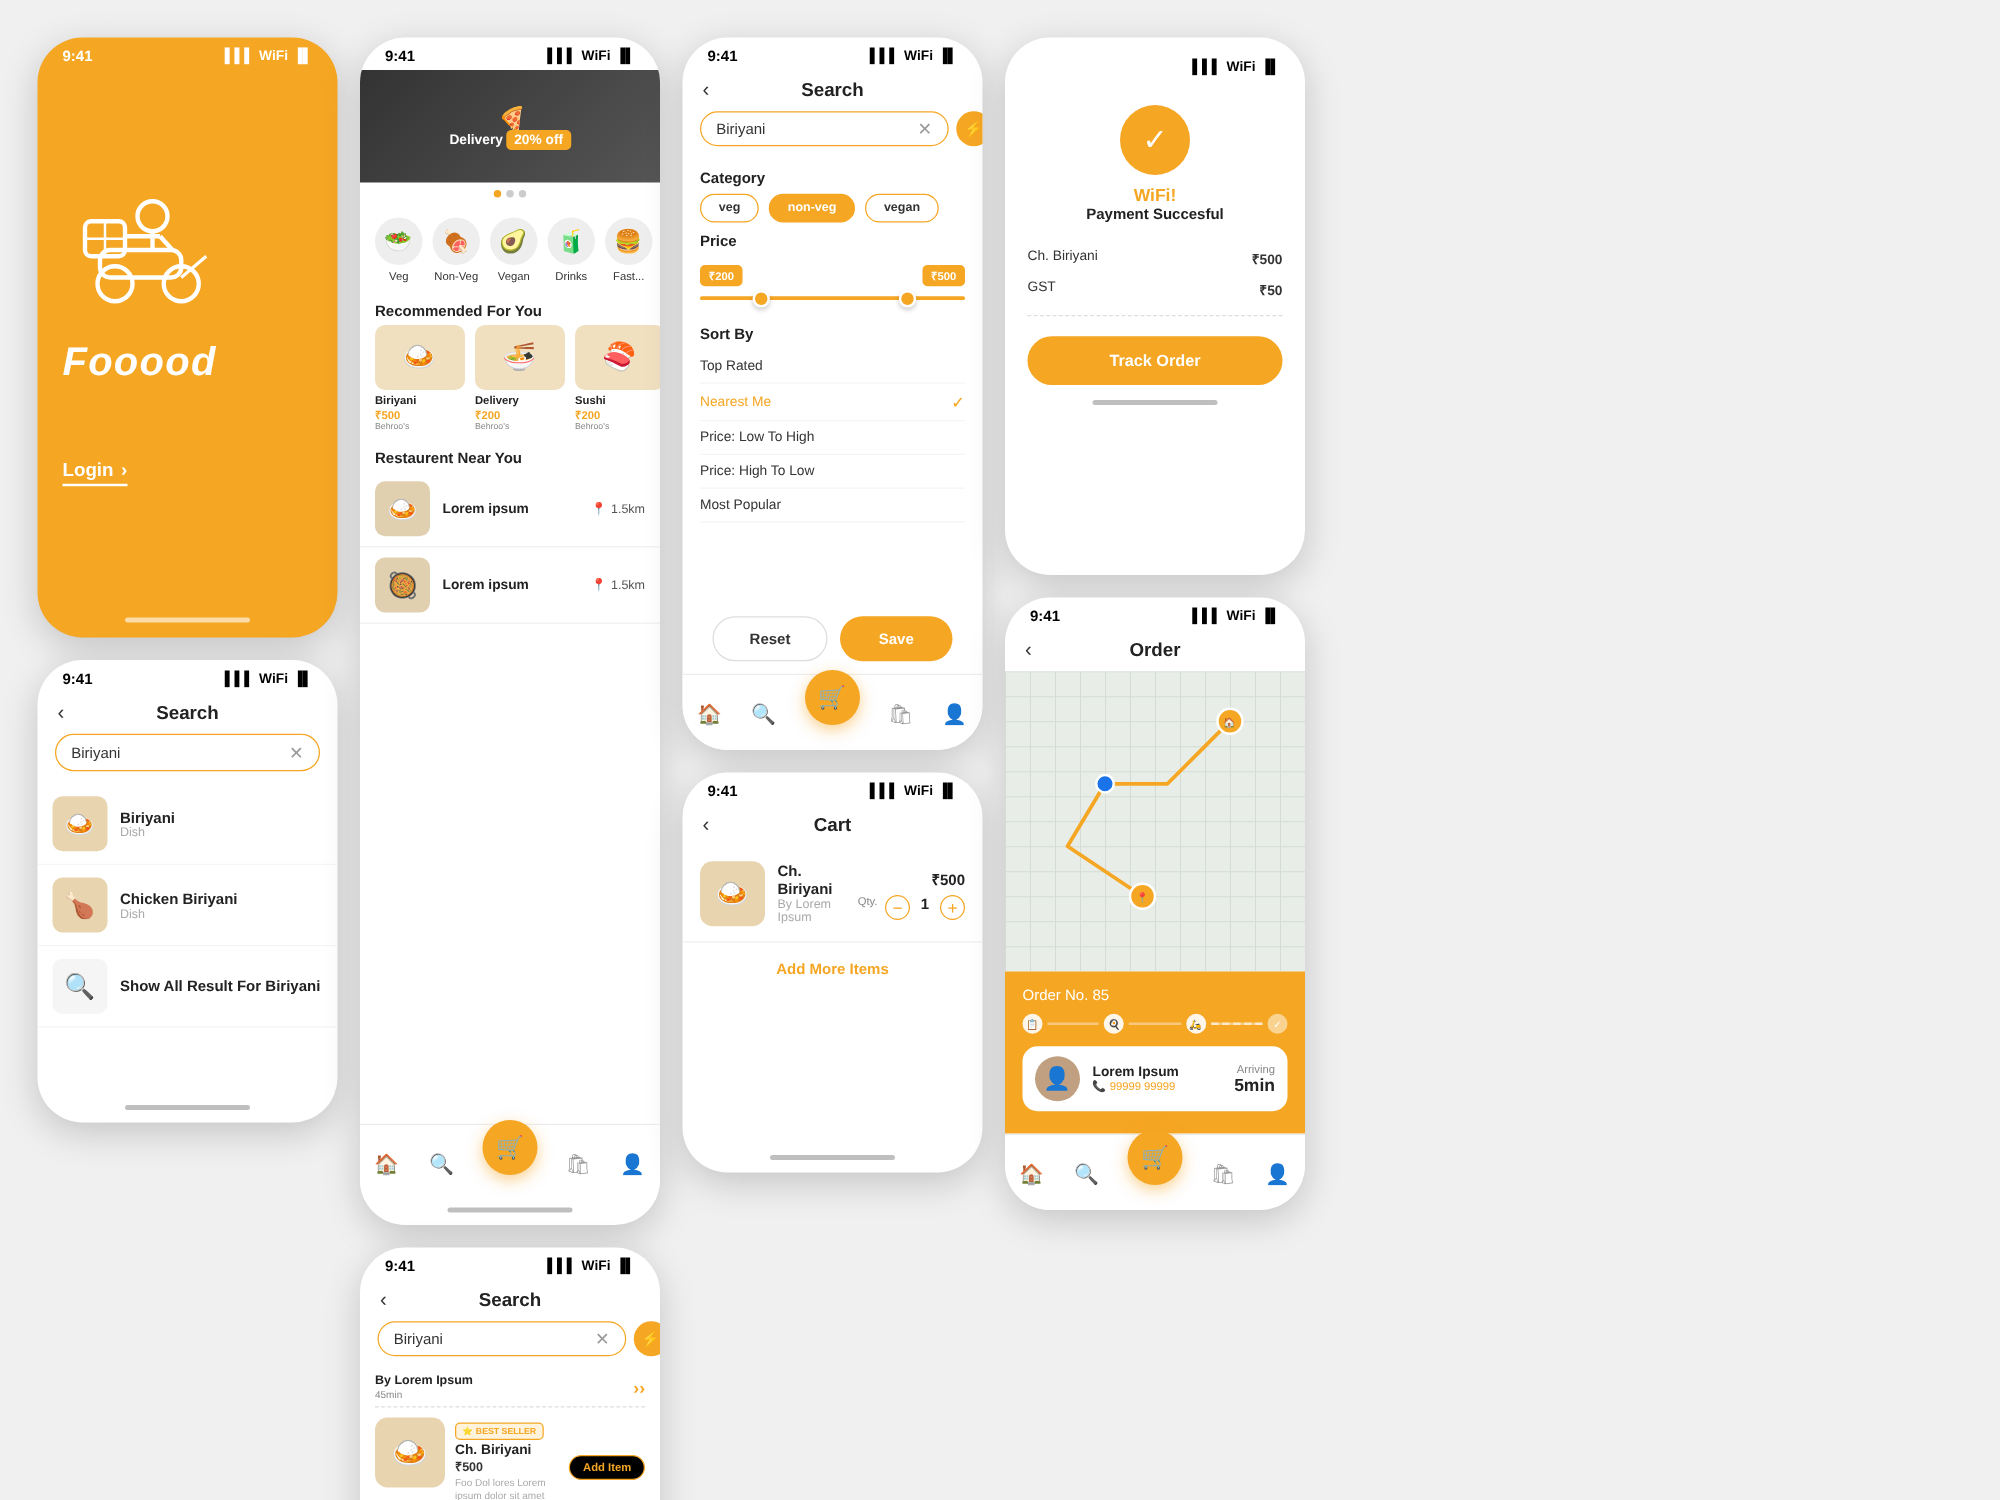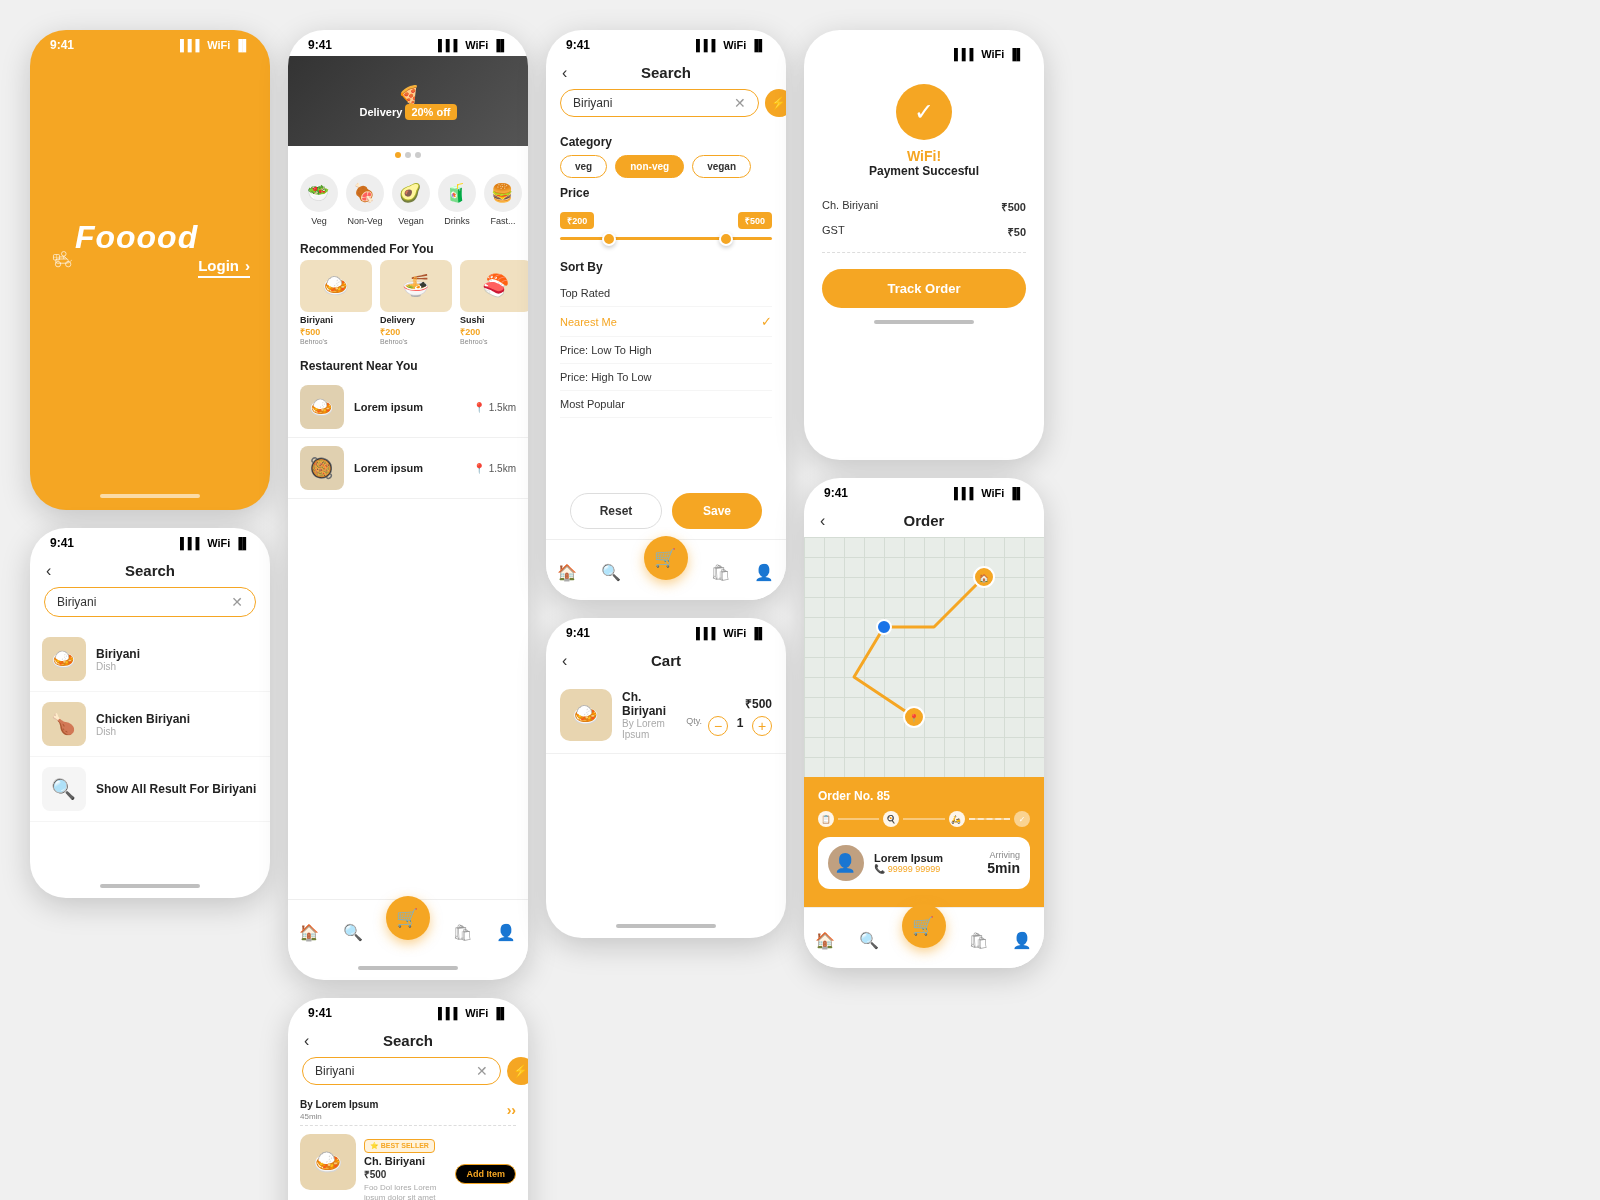--- a/index.html
+++ b/index.html
@@ -51,22 +51,22 @@
       border-radius: 36px;
       display: flex;
       flex-direction: column;
       align-items: center;
       overflow: hidden;
     }
     .screen-splash .status-bar { width: 100%; color: #fff; }
     .splash-body {
       flex: 1;
       display: flex;
-      flex-direction: row;
-      align-items: center;
+      flex-direction: column;
+      align-items: flex-start;
       justify-content: center;
       width: 100%;
       padding: 0 20px;
     }
     .delivery-icon {
       width: 130px;
       height: 110px;
       margin-bottom: 16px;
     }
     .splash-title {
@@ -737,21 +737,21 @@
     }
     .order-bottom {
       flex: 1;
       background: #F5A623;
       padding: 12px 14px;
       display: flex;
       flex-direction: column;
     }
     .order-number {
       font-size: 12px;
-      font-weight: 700;
+      font-weight: 400;
       color: #fff;
       margin-bottom: 8px;
     }
     .order-progress {
       display: flex;
       align-items: center;
       gap: 4px;
       margin-bottom: 10px;
     }
     .progress-dot {
@@ -1137,20 +1137,21 @@
         <div style="display:flex; flex-direction:column; align-items:flex-end; gap:4px;">
           <div class="cart-price">₹500</div>
           <div class="qty-control">
             <span class="qty-label">Qty.</span>
             <button class="qty-btn">−</button>
             <span class="qty-val">1</span>
             <button class="qty-btn">+</button>
           </div>
         </div>
       </div>
+      <span class="add-more-btn">Add More Items</span>
       <div class="home-indicator dark" style="margin: auto auto 10px;"></div>
     </div>
 
   </div>
 
   <div class="col">
 
     <div class="phone-frame screen-payment">
       <div class="status-bar dark" style="width:100%;">
         <span></span>

